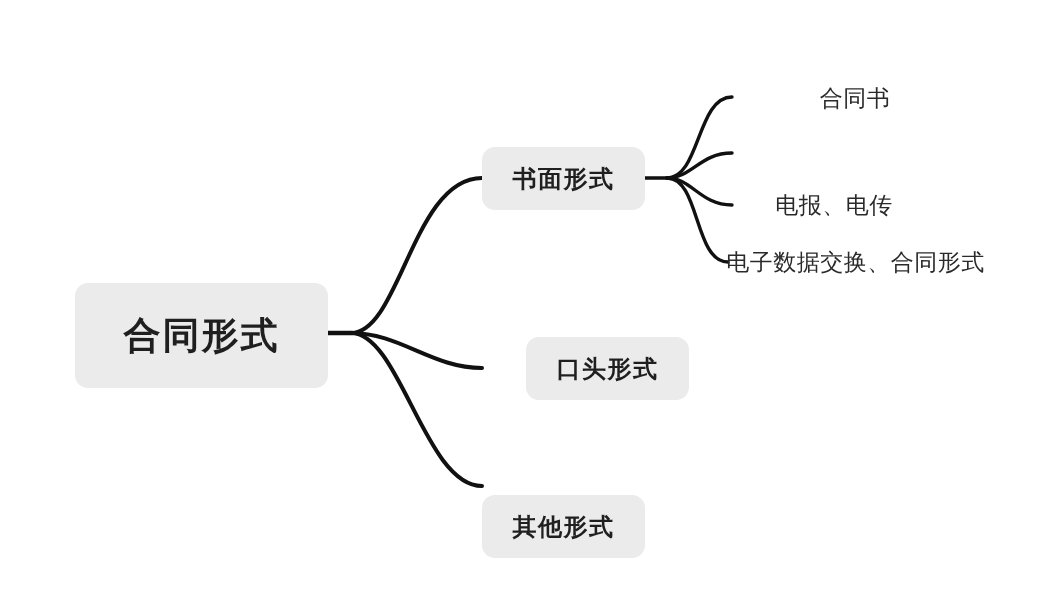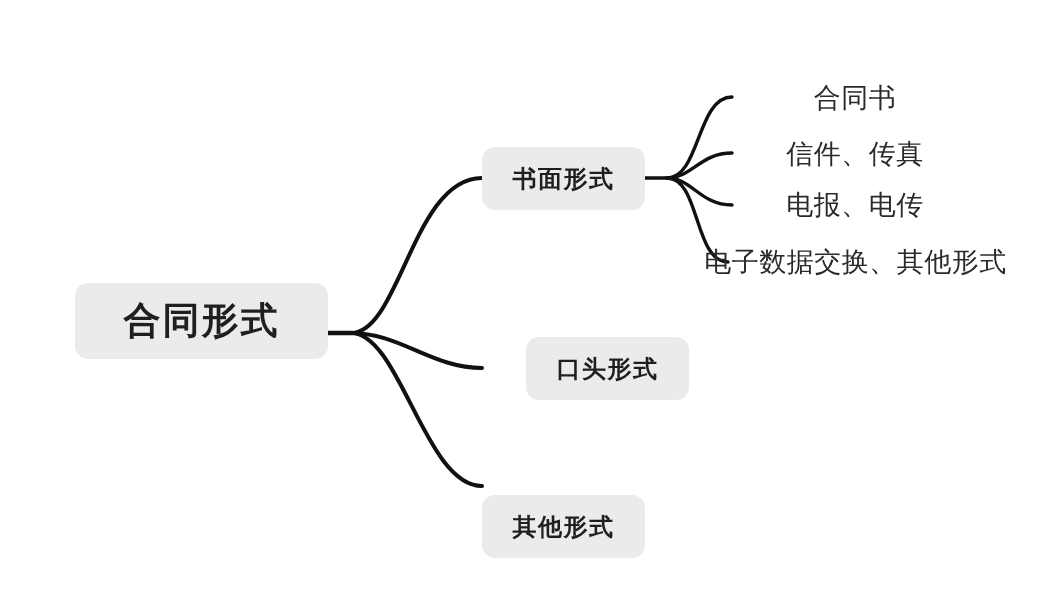--- a/index.html
+++ b/index.html
@@ -39,48 +39,48 @@
     letter-spacing: 0.5px;
   }
   .node-boxed {
     background: #ebebeb;
     border-radius: 13px;
   }
   .node-root {
     left: 75px;
     top: 283px;
     width: 253px;
-    height: 76px;
+    height: 105px;
     font-size: 37px;
     font-weight: bold;
     letter-spacing: 2px;
   }
   .node-l2 {
     left: 482px;
     width: 163px;
     height: 63px;
     font-size: 24px;
     font-weight: bold;
     letter-spacing: 1.5px;
   }
   .node-l2-written { top: 147px; }
   .node-l2-oral    { top: 337px; margin-left: 44px; }
   .node-l2-other   { top: 455px; margin-top: 40px; }
 
   .node-leaf {
     background: transparent;
-    font-size: 27px;
+    font-size: 23px;
     font-weight: normal;
     color: #2a2a2a;
     height: 30px;
     letter-spacing: 0.5px;
   }
   .leaf-1 { left: 735px; top: 83px;  width: 240px; }
   .leaf-2 { left: 735px; top: 139px; width: 240px; }
-  .leaf-3 { left: 735px; top: 190px; width: 240px; }
+  .leaf-3 { left: 714px; top: 190px; width: 240px; }
   .leaf-4 { left: 728px; top: 247px; width: 255px; }
 </style>
 </head>
 <body>
 
 <div id="canvas">
 
   <svg id="connectors" viewBox="0 0 1050 594" width="1050" height="594" xmlns="http://www.w3.org/2000/svg">
     <g fill="none" stroke="#111111" stroke-linecap="round" stroke-linejoin="round">
 
@@ -104,19 +104,18 @@
   <div class="node node-boxed node-root">合同形式</div>
 
   <div class="node node-boxed node-l2 node-l2-written">书面形式</div>
 
   <div class="node node-boxed node-l2 node-l2-oral">口头形式</div>
 
   <div class="node node-boxed node-l2 node-l2-other">其他形式</div>
 
   <div class="node node-leaf leaf-1">合同书</div>
 
-  <div class="node node-leaf leaf-2">信件、传真</div>
 
   <div class="node node-leaf leaf-3">电报、电传</div>
 
-  <div class="node node-leaf leaf-4">电子数据交换、其他形式</div>
+  <div class="node node-leaf leaf-4">电子数据交换、合同形式</div>
 
 </div>
 
 </body></html>

